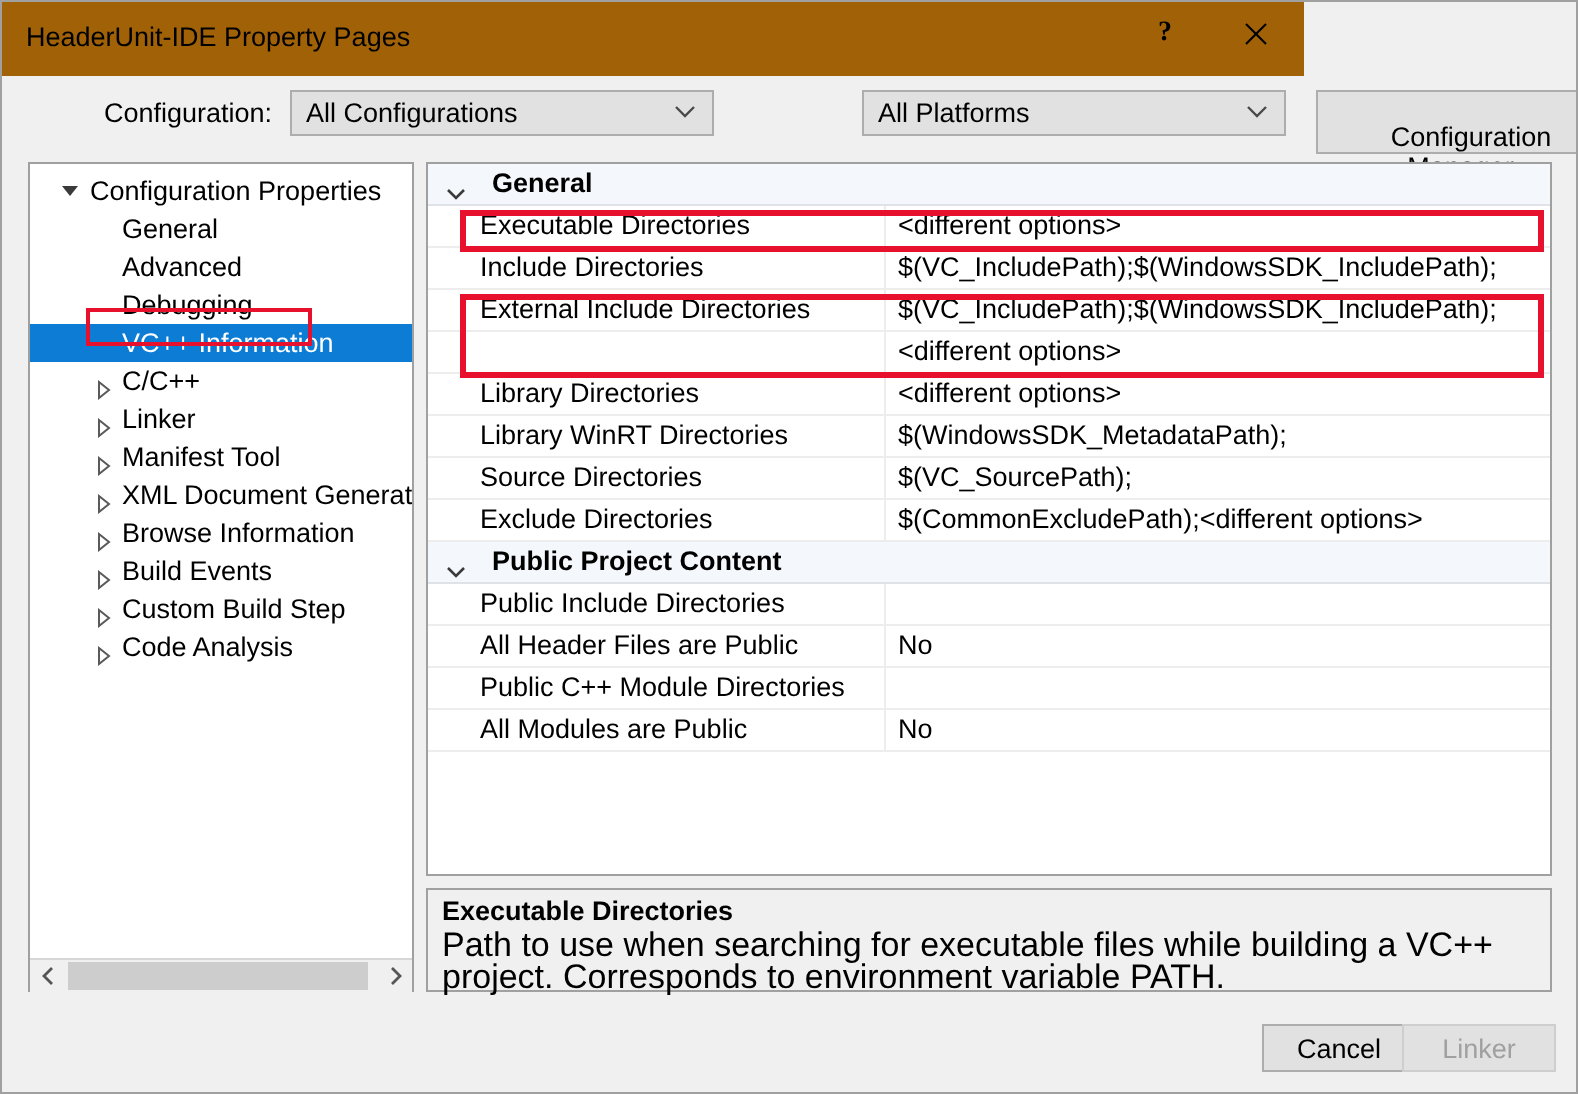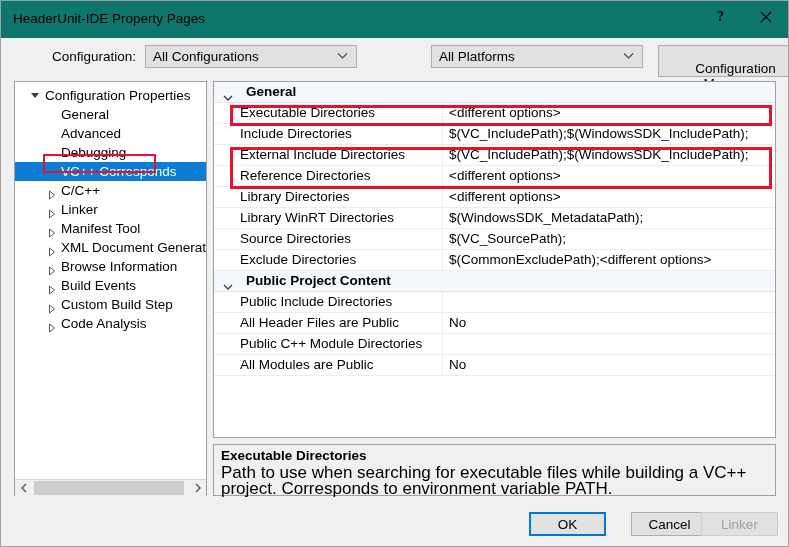--- a/index.html
+++ b/index.html
@@ -19,22 +19,22 @@
     background: #f0f0f0;
     border: 1px solid #a0a0a0;
     box-sizing: border-box;
     overflow: hidden;
   }
 
   
   .titlebar {
     position: absolute;
     left: 0; top: 0;
-    width: 789px; height: 37px;
-    background: #0f766e;
+    width: 651px; height: 37px;
+    background: #a16207;
     box-sizing: border-box;
   }
   .title-text {
     position: absolute;
     left: 12px; top: 10px;
     font-size: 13.5px;
     color: #000000;
     white-space: nowrap;
   }
   .title-btn {
@@ -367,21 +367,21 @@
         <div class="tree-item lvl1">
           <span class="tlabel">General</span>
         </div>
         <div class="tree-item lvl1">
           <span class="tlabel">Advanced</span>
         </div>
         <div class="tree-item lvl1">
           <span class="tlabel">Debugging</span>
         </div>
         <div class="tree-item lvl1 selected">
-          <span class="tlabel">VC++ Corresponds</span>
+          <span class="tlabel">VC++ Information</span>
         </div>
         <div class="tree-item lvl1">
           <div class="tri-right-outline"><svg width="8" height="10" viewBox="0 0 8 10">
               <polygon points="1.5,1 6.5,5 1.5,9" fill="none" stroke="#5a5a5a" stroke-width="1"></polygon>
             </svg></div>
           <span class="tlabel">C/C++</span>
         </div>
         <div class="tree-item lvl1">
           <div class="tri-right-outline"><svg width="8" height="10" viewBox="0 0 8 10">
               <polygon points="1.5,1 6.5,5 1.5,9" fill="none" stroke="#5a5a5a" stroke-width="1"></polygon>
@@ -460,21 +460,20 @@
           <span class="gname">Include Directories</span>
           <span class="gval">$(VC_IncludePath);$(WindowsSDK_IncludePath);</span>
         </div>
         <div class="grow prop">
           <div class="gsplit"></div>
           <span class="gname">External Include Directories</span>
           <span class="gval">$(VC_IncludePath);$(WindowsSDK_IncludePath);</span>
         </div>
         <div class="grow prop">
           <div class="gsplit"></div>
-          <span class="gname">Reference Directories</span>
           <span class="gval">&lt;different options&gt;</span>
         </div>
         <div class="grow prop">
           <div class="gsplit"></div>
           <span class="gname">Library Directories</span>
           <span class="gval">&lt;different options&gt;</span>
         </div>
         <div class="grow prop">
           <div class="gsplit"></div>
           <span class="gname">Library WinRT Directories</span>
@@ -520,18 +519,17 @@
     <div class="grid-redbox" id="redbox-public-include"></div>
     <div class="grid-redbox" id="redbox-public-modules"></div>
   </div>
 
   <div class="desc-pane">
     <div class="desc-title">Executable Directories</div>
     <div class="desc-body">Path to use when searching for executable files while building a VC++ project.  Corresponds to environment variable PATH.</div>
   </div>
 
   <div class="footer">
-    <button class="dlg-btn" id="btn-ok">OK</button>
     <button class="dlg-btn" id="btn-cancel">Cancel</button>
     <button class="dlg-btn" id="btn-apply" disabled="">Linker</button>
   </div>
 
 </div>
 
 </body></html>

